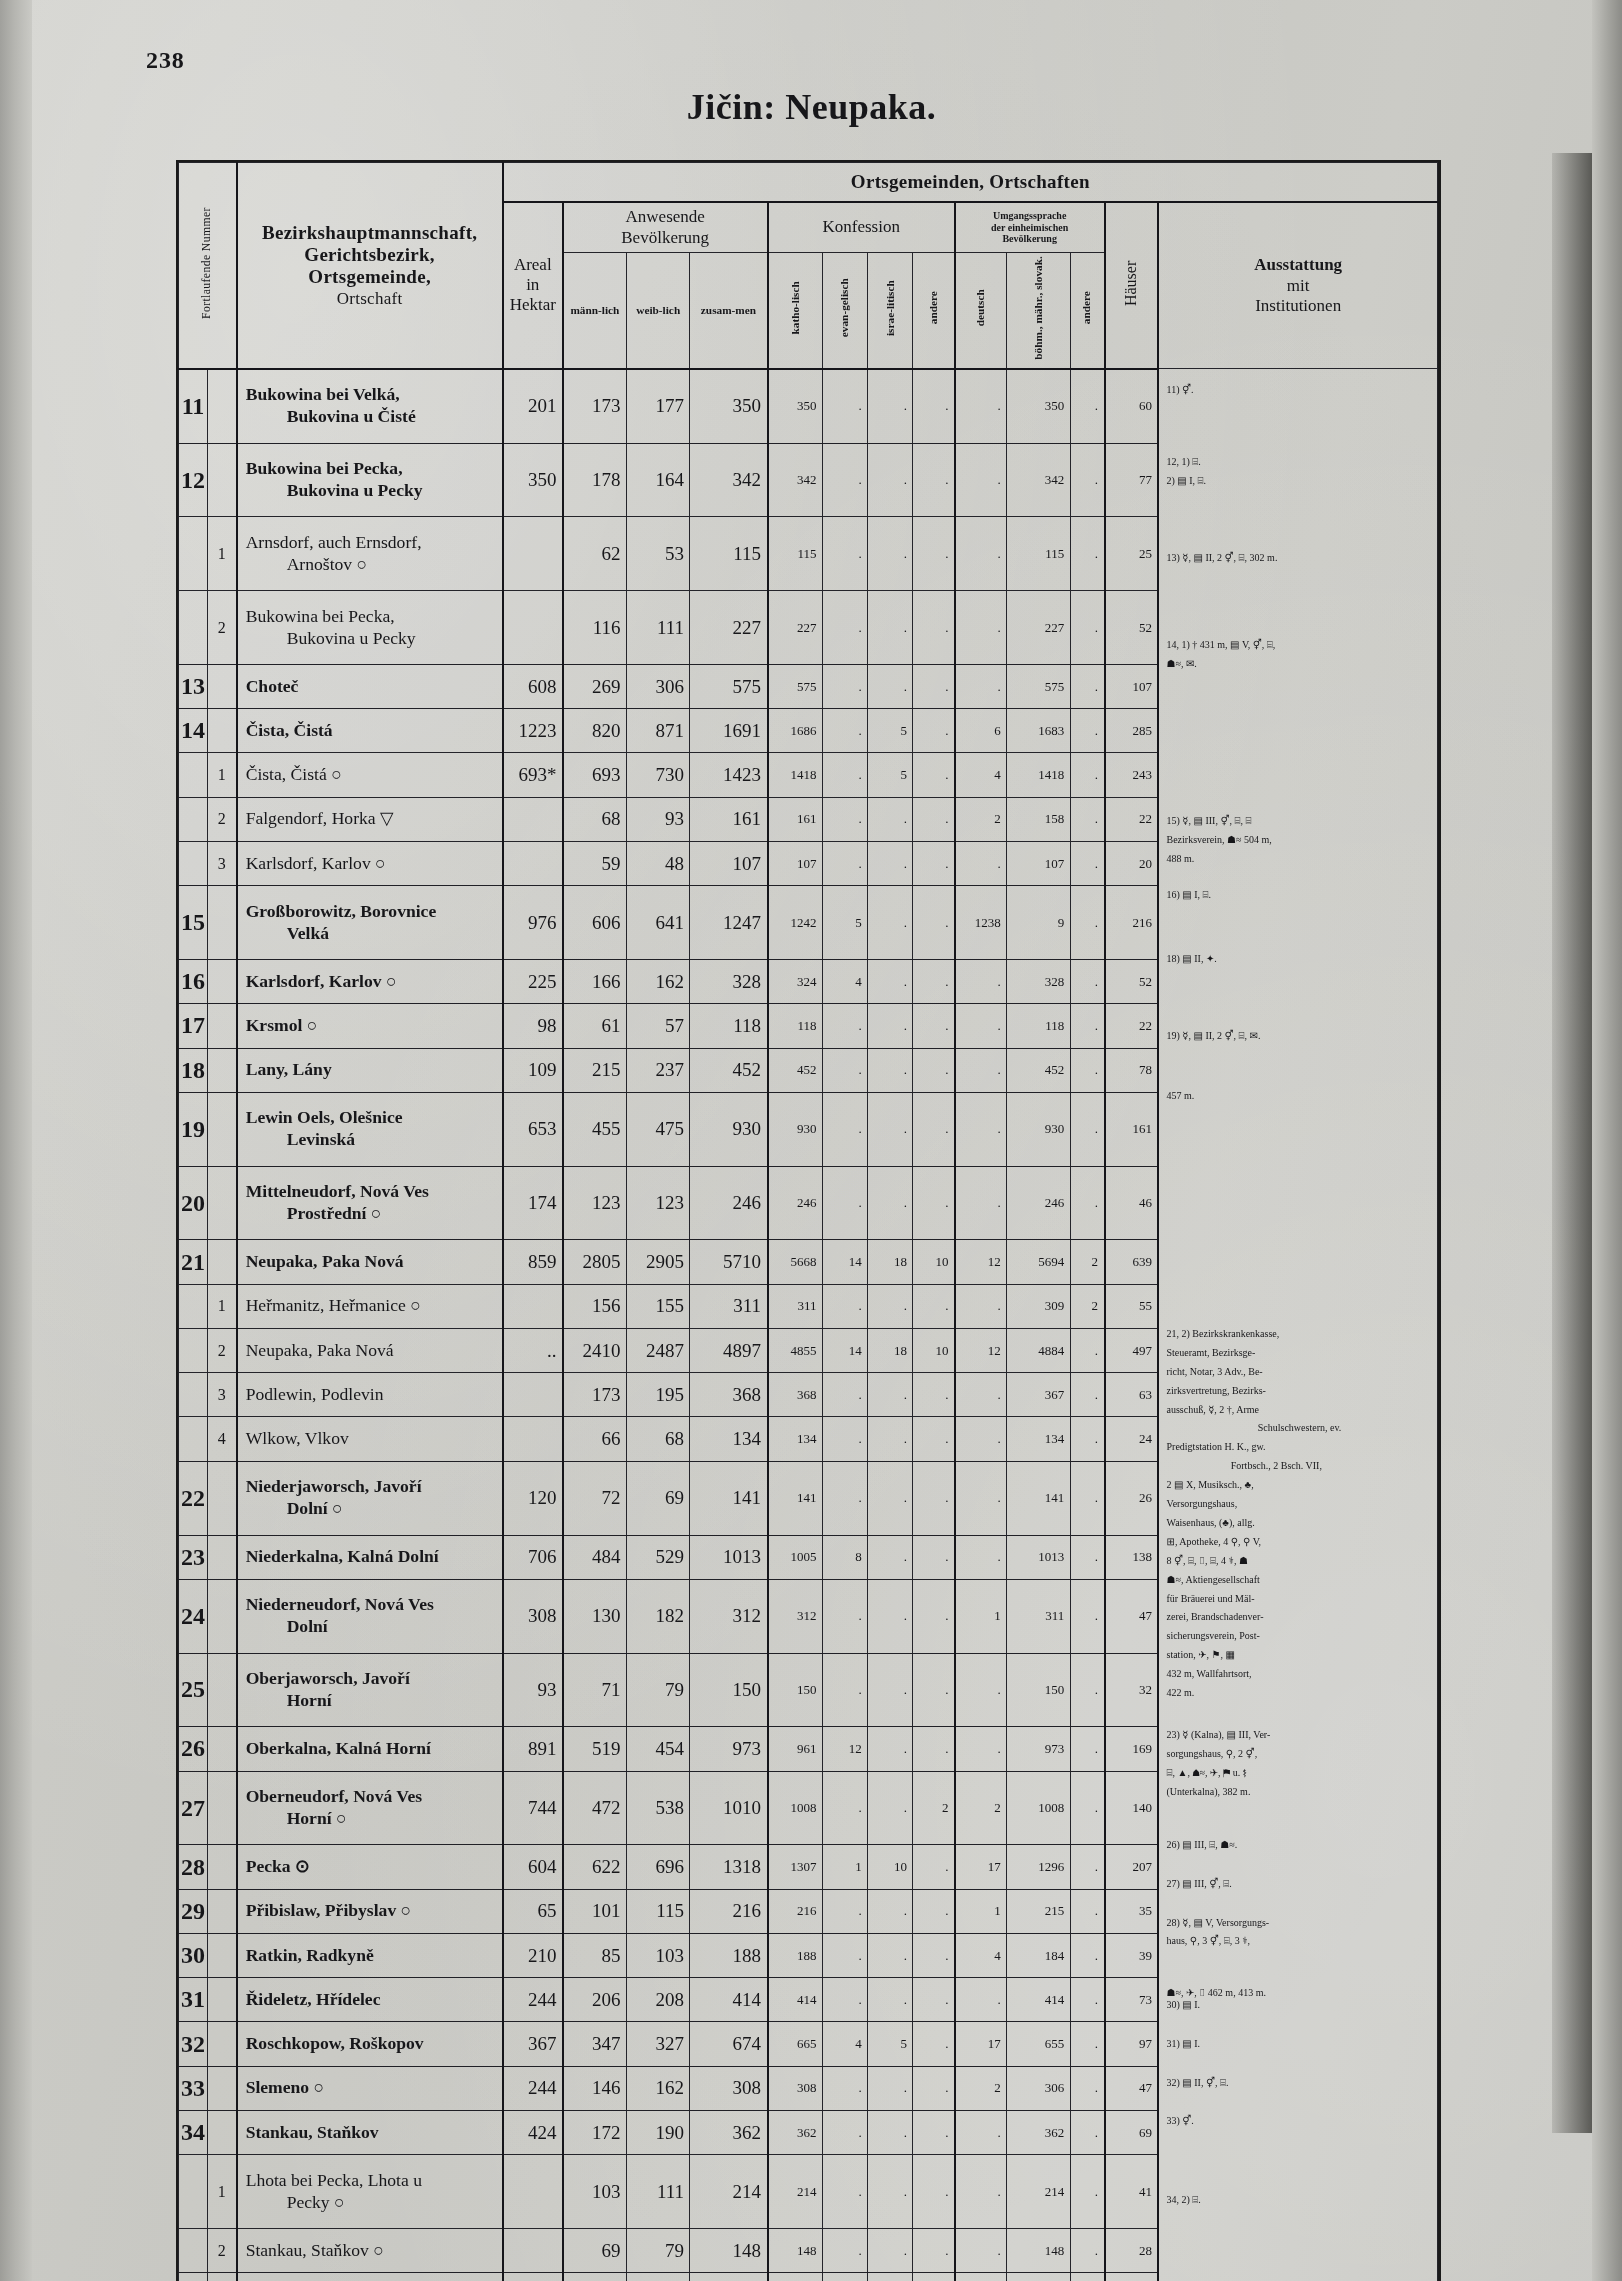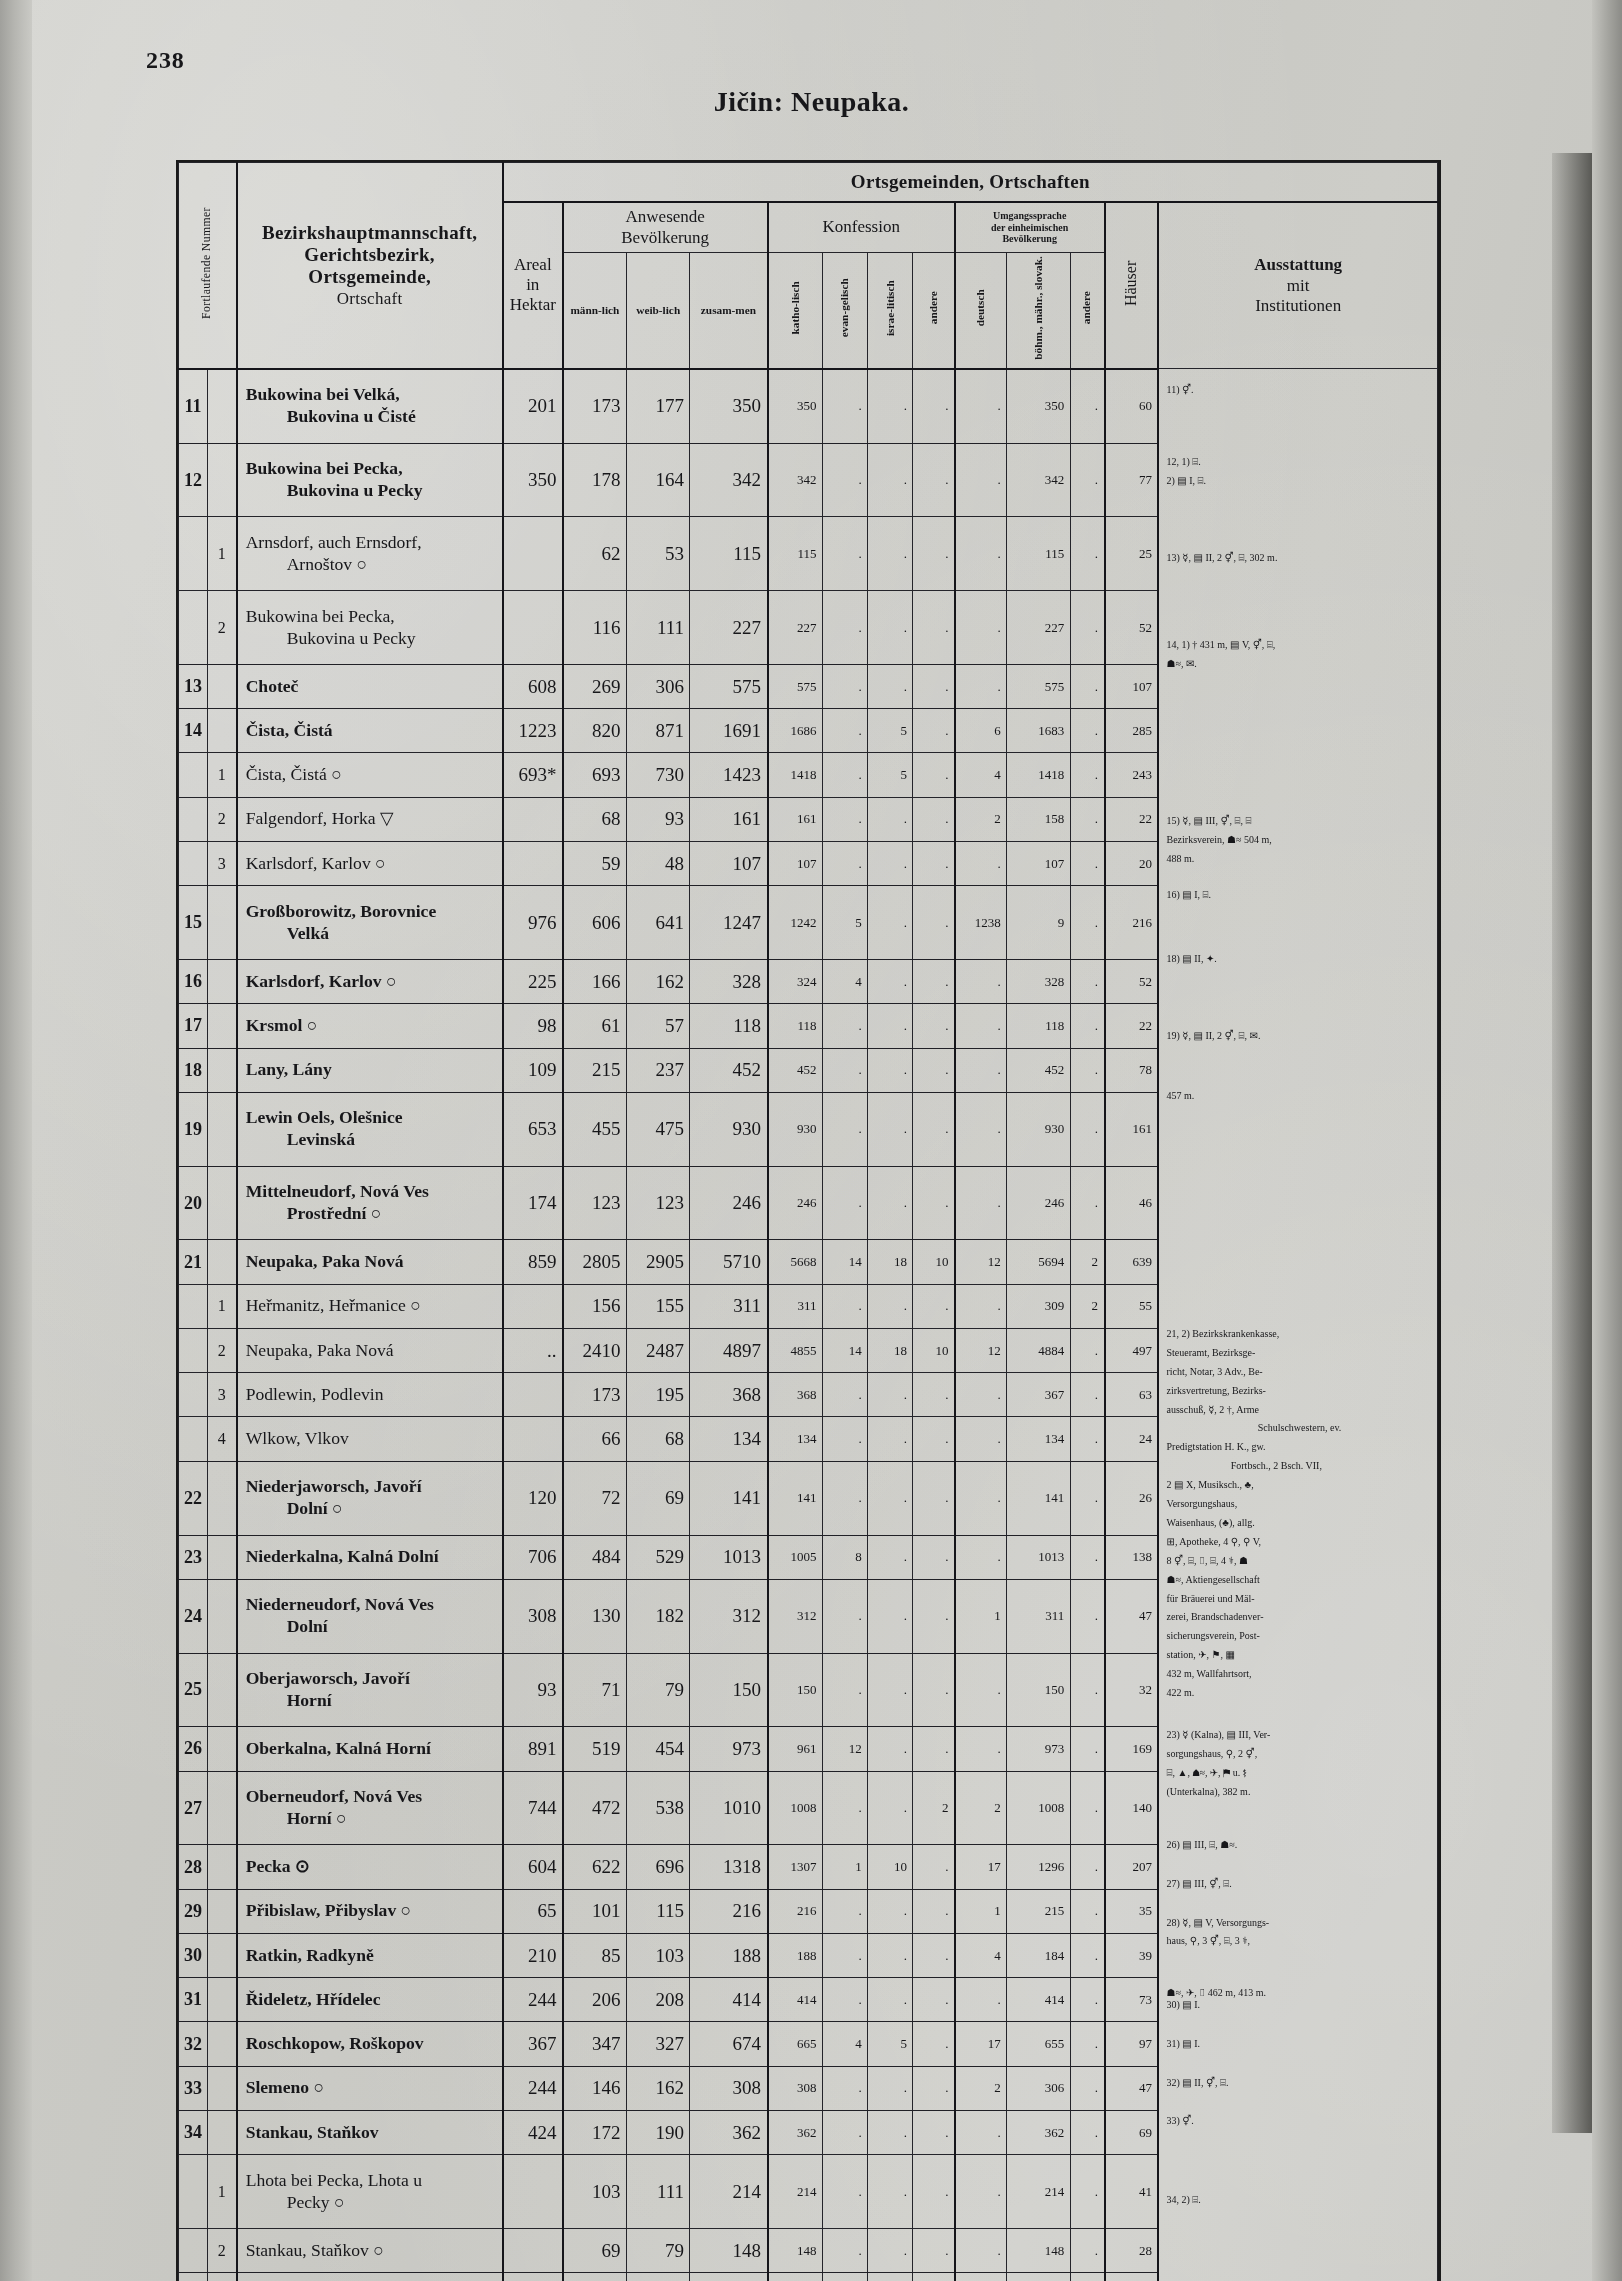--- a/index.html
+++ b/index.html
@@ -39,21 +39,21 @@
 
   
   .folio{
     position:absolute;left:146px;top:47px;
     font-size:24px;font-weight:700;letter-spacing:0.9px;
     font-family:"Liberation Serif",serif;
   }
   .running-title{
     position:absolute;left:0;top:86px;width:1623px;
     text-align:center;
-    font-size:28px;font-weight:700;letter-spacing:0.5px;
+    font-size:36px;font-weight:700;letter-spacing:0.5px;
   }
 
   
   .table-wrap{
     position:absolute;left:176px;top:160px;
     width:1260px;
     border:2.7px solid #1a1a1a;
     border-right-width:3.6px;
     background:rgba(255,255,255,.045);
   }
@@ -106,21 +106,21 @@
     font-size:11.7px;font-weight:400;letter-spacing:0.4px;
     margin:0 auto;padding:3.6px 0;
   }
   .stk{display:block;}
 
   
   tbody td{padding:1.8px 3.6px;}
   .c-num{
     text-align:center;
     font-weight:700;
-    font-size:18px;
+    font-size:24px;
     width:34px;
   }
   .c-sub{
     text-align:center;
     font-weight:400;
     font-size:16px;
   }
   .c-place{
     font-size:17.6px;
     line-height:1.24;

